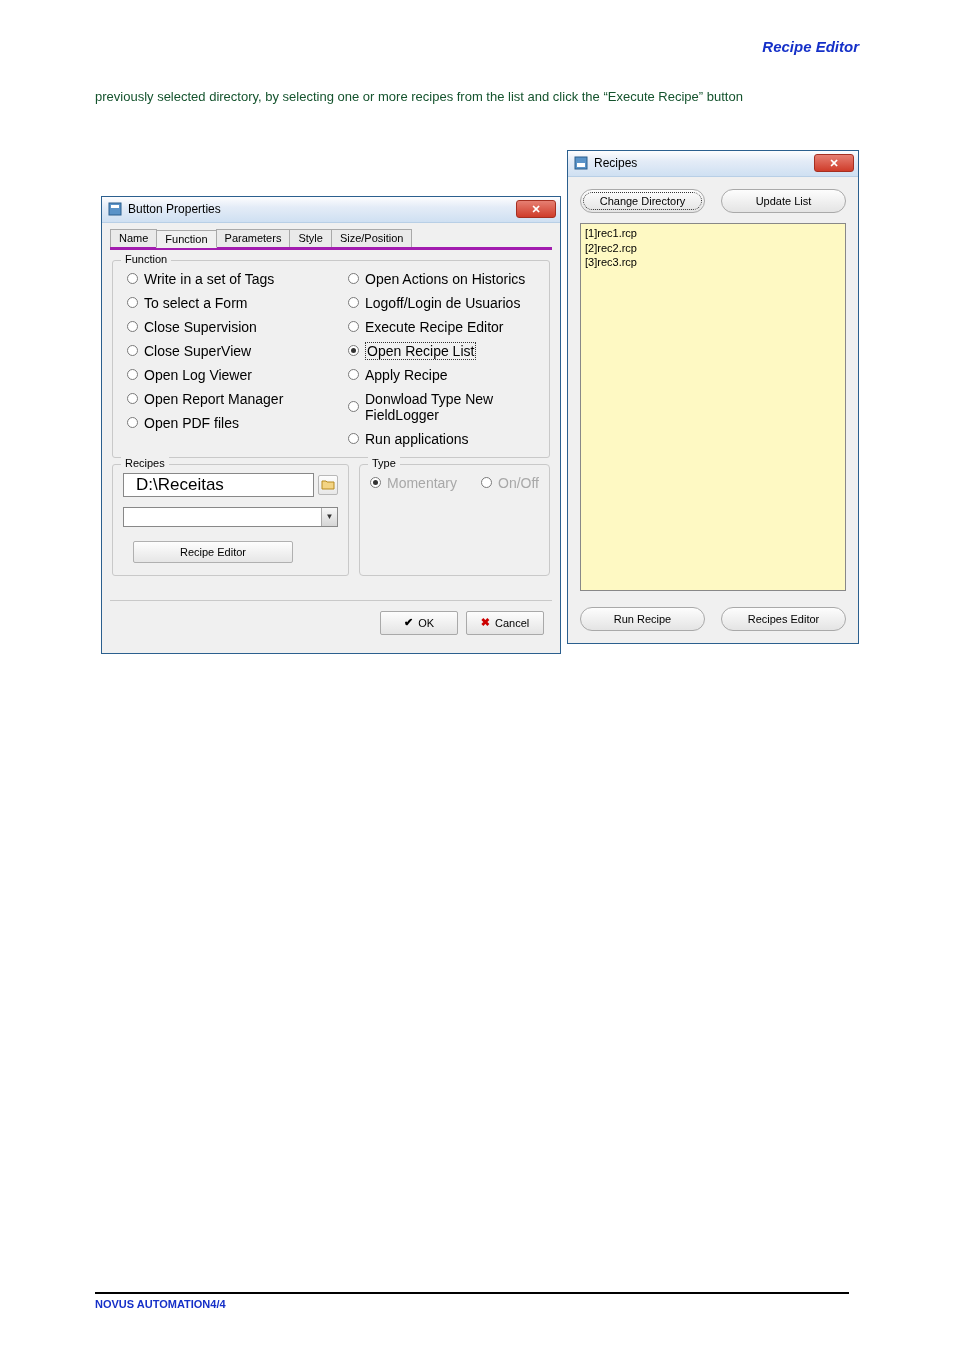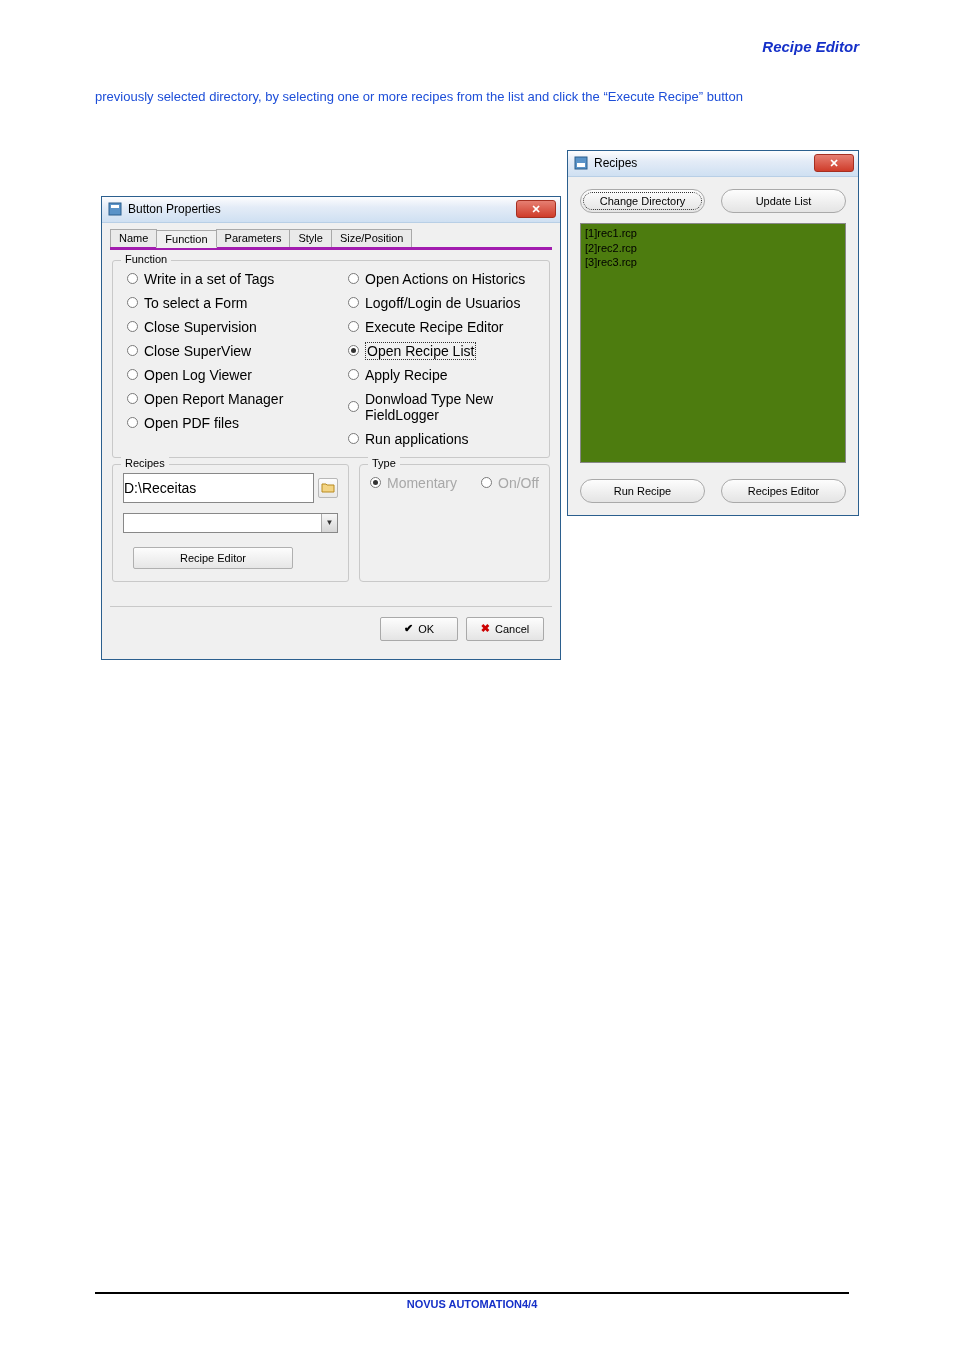--- a/index.html
+++ b/index.html
@@ -16,21 +16,21 @@
     .header-title {
       text-align: right;
       font-weight: bold;
       font-style: italic;
       color: #1530c8;
       font-size: 15px;
       margin-bottom: 30px;
     }
     .intro-text {
       font-size: 13px;
-      color: #1d4ed8;
+      color: #14532d;
       line-height: 1.9;
       text-align: justify;
       margin-bottom: 40px;
     }
     .figures-row {
       display: flex;
       gap: 4px;
       justify-content: space-between;
       align-items: flex-start;
     }
@@ -145,25 +145,25 @@
     }
     .type-box {
       flex: 1;
       border: 1px solid #c9c9c9;
       border-radius: 4px;
       padding: 10px;
       position: relative;
     }
     .text-input {
       width: 100%;
-      height: 30px;
+      height: 24px;
       border: 1px solid #888;
       background: #fff;
-      font-size: 14px;
-      padding: 2px 0;
+      font-size: 17px;
+      padding: 2px 12px;
     }
     .path-row {
       display: flex; gap: 4px; align-items: center;
     }
     .folder-btn {
       width: 22px; height: 20px;
       border: 1px solid #b8b8b8;
       background: linear-gradient(#fdfdfd,#e8e8e8);
       border-radius: 2px;
       display: flex; align-items: center; justify-content: center;
@@ -234,34 +234,34 @@
       display: flex; align-items: center; justify-content: center;
       font-size: 11px;
       cursor: pointer;
     }
     .rc-btn.focus {
       outline: 1px dotted #333;
       outline-offset: -4px;
     }
     .rc-list {
       border: 1px solid #888;
-      background: #4d7c0f;
-      height: 240px;
+      background: #fef9c3;
+      height: 368px;
       padding: 2px 4px;
       font-size: 11px;
       line-height: 1.35;
       overflow: hidden;
     }
     
     .page-footer {
       position: absolute;
       left: 95px; right: 105px; bottom: 40px;
       border-top: 2px solid #000;
       padding-top: 4px;
-      display: flex; justify-content: center;
+      display: flex; justify-content: flex-start;
       font-size: 11px; font-weight: bold;
       color: #1530c8;
     }
   </style>
 </head>
 <body>
 
 <div class="page">
   <div class="header-title">Recipe Editor</div>
   <div class="intro-text">previously selected directory, by selecting one or more recipes from the list and click the “Execute Recipe” button</div>

